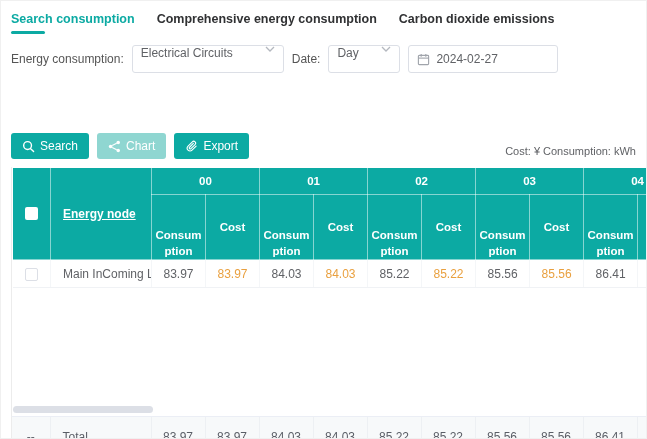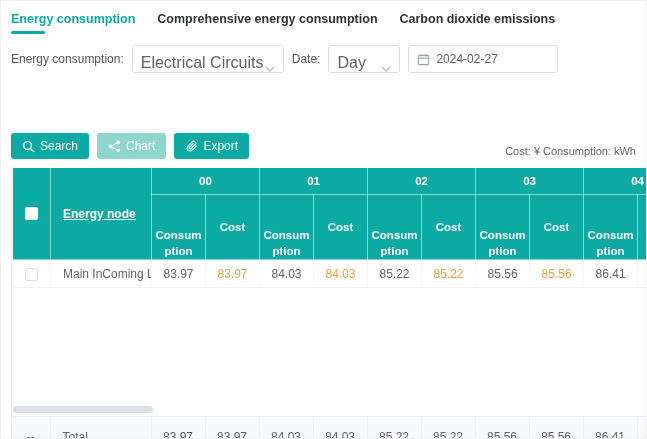--- a/index.html
+++ b/index.html
@@ -11,23 +11,23 @@
   
   .tabs { display:flex; gap:22px; padding:11px 10px 0 10px; }
   .tab { font-size:12.5px; font-weight:bold; color:#303133; cursor:pointer; }
   .tab .tab-underline { width:34px; height:3px; border-radius:2px; background:transparent; margin-top:5px; }
   .tab.active { color:#0caaa3; }
   .tab.active .tab-underline { background:#0caaa3; }
 
   
   .filter-row { display:flex; align-items:center; gap:8px; margin:11px 10px 16px 10px; }
   .lbl { font-size:12px; color:#555; }
-  .select { display:flex; align-items:flex-end; justify-content:space-between;
+  .select { display:flex; align-items:flex-start; justify-content:space-between;
             border:1px solid #dcdfe6; border-radius:3px; height:28px; padding:0 8px;
-            background:#fff; font-size:16px; color:#606266; cursor:pointer; }
+            background:#fff; font-size:12px; color:#606266; cursor:pointer; }
   .w150 { width:152px; }
   .w72 { width:72px; }
   .date-input { display:flex; align-items:center; gap:6px; border:1px solid #dcdfe6;
                 border-radius:3px; height:28px; padding:0 8px; width:150px;
                 font-size:12px; color:#606266; cursor:pointer; }
 
   
   .toolbar { display:flex; align-items:flex-end; gap:8px; margin:9px 10px 0 10px; }
   .btn { display:inline-flex; align-items:center; gap:5px; border:none; border-radius:3px;
          height:26px; padding:0 11px; font-size:12px; color:#fff; cursor:pointer;
@@ -77,21 +77,21 @@
                 font-family:"Liberation Sans", sans-serif; }
   svg { flex:none; }
 </style>
 </head>
 <body>
 
 <div class="page">
 
   <div class="tabs">
     <div class="tab active">
-      <span>Energy consumption</span>
+      <span>Search consumption</span>
       <div class="tab-underline"></div>
     </div>
     <div class="tab">
       <span>Comprehensive energy consumption</span>
       <div class="tab-underline"></div>
     </div>
     <div class="tab">
       <span>Carbon dioxide emissions</span>
       <div class="tab-underline"></div>
     </div>

